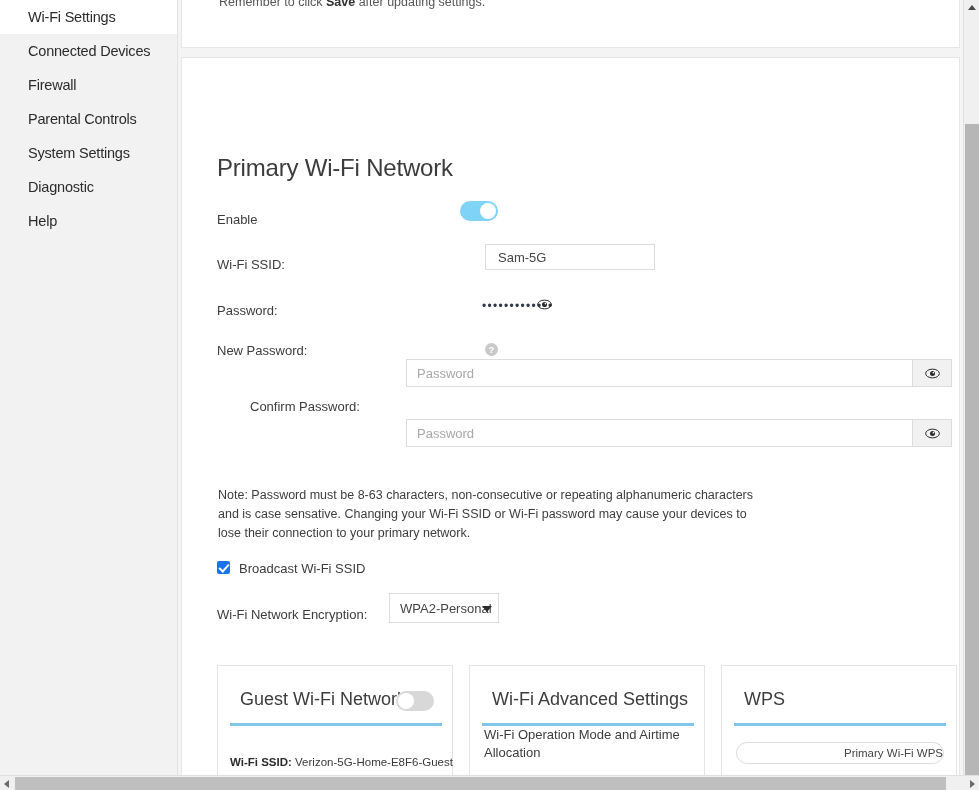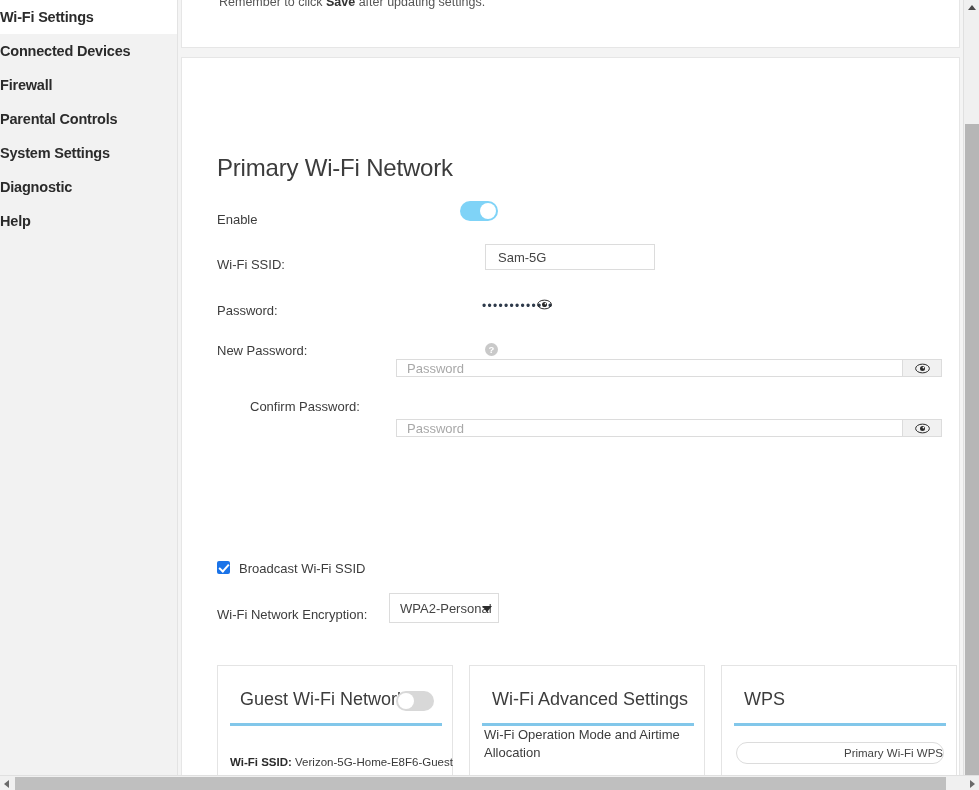--- a/index.html
+++ b/index.html
@@ -23,22 +23,23 @@
     left: 0; top: 0;
     width: 178px; height: 775px;
     background: #f2f2f2;
     border-right: 1px solid #e3e3e3;
   }
   .nav-item {
     position: relative;
     height: 34px;
     display: flex;
     align-items: center;
+    padding-left: 28px;
     font-size: 14.5px;
-    font-weight: bold;
+    font-weight: normal;
     color: #2b2b2b;
     letter-spacing: -0.2px;
     white-space: nowrap;
   }
   .nav-item.active {
     background: #ffffff;
   }
 
   
   #content {
@@ -150,22 +151,22 @@
     background: #c9c9c9;
     color: #ffffff;
     font-size: 9.5px;
     font-weight: bold;
     line-height: 13px;
     text-align: center;
   }
 
   .pw-field {
     position: absolute;
-    left: 214px;
-    width: 546px; height: 18px;
+    left: 224px;
+    width: 546px; height: 28px;
     display: flex;
   }
   #field-newpass  { top: 301px; }
   #field-confirm  { top: 361px; }
   .pw-field input {
     flex: 1;
     border: 1px solid #dcdcdc;
     border-right: none;
     background: #ffffff;
     font-family: "Liberation Sans", sans-serif;
@@ -458,20 +459,21 @@
           <span class="eye" style="position:static">
             <svg viewBox="0 0 24 16">
                 <ellipse cx="12" cy="8" rx="11" ry="7" fill="none" stroke="#2b2b2b" stroke-width="1.6"></ellipse>
                 <circle cx="12" cy="8" r="4" fill="#2b2b2b"></circle>
                 <circle cx="13.4" cy="6.6" r="1.3" fill="#ffffff"></circle>
               </svg>
           </span>
         </div>
       </div>
 
+      <p class="note">Note: Password must be 8-63 characters, non-consecutive or repeating alphanumeric characters and is case sensative. Changing your Wi-Fi SSID or Wi-Fi password may cause your devices to lose their connection to your primary network.</p>
 
       <div class="chk-row">
         <span class="chk"></span>
         <span class="chk-label">Broadcast Wi-Fi SSID</span>
       </div>
 
       <span class="row-label" id="lbl-encryption">Wi-Fi Network Encryption:</span>
       <div class="sel-wrap">
         <span class="sel-text">WPA2-Personal</span>
         <span class="caret"></span>

